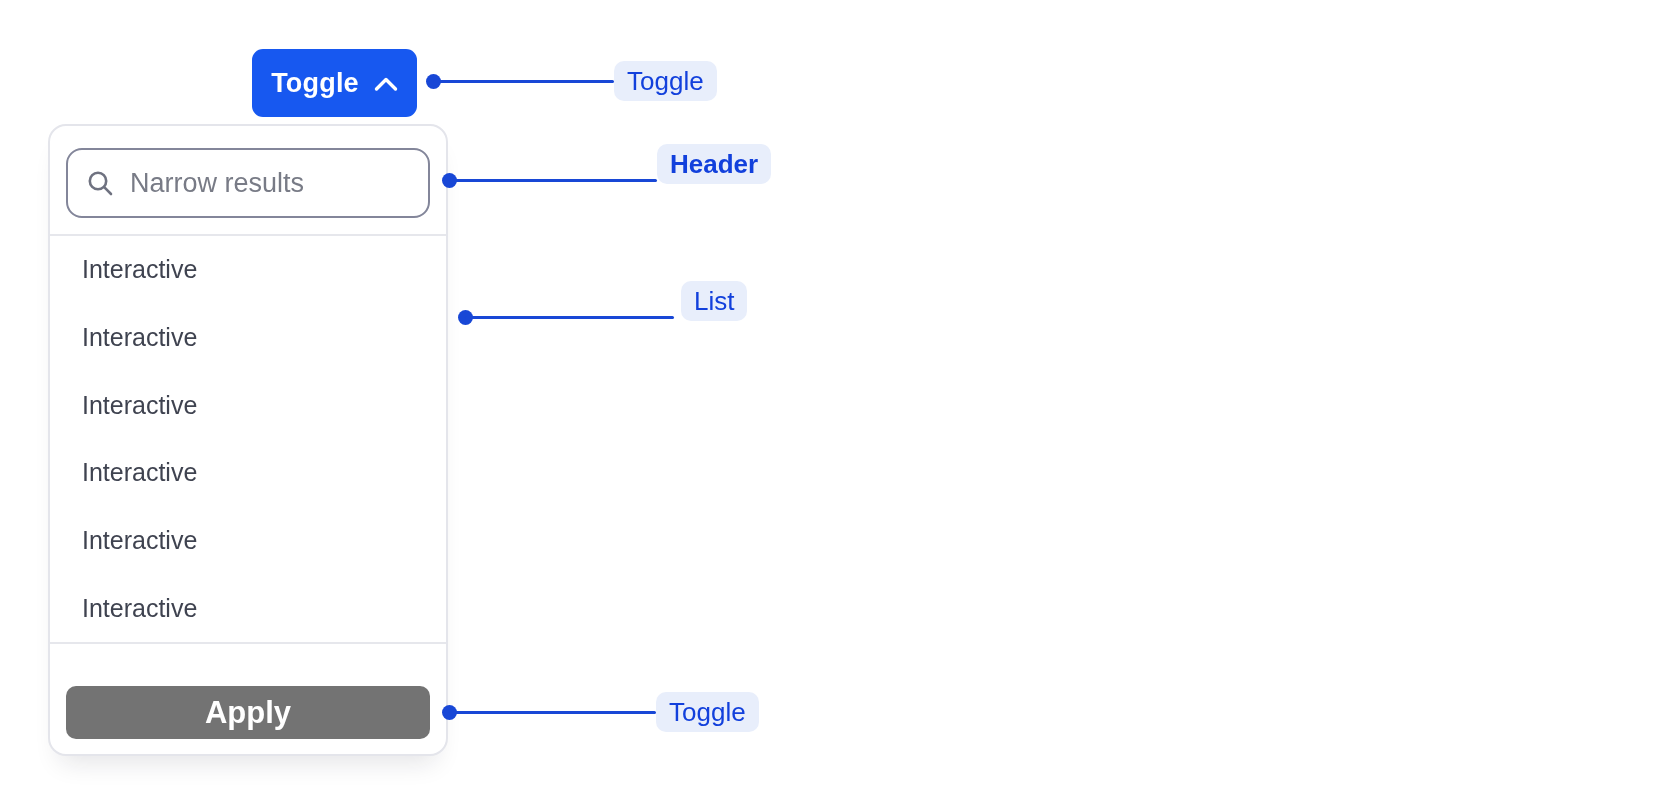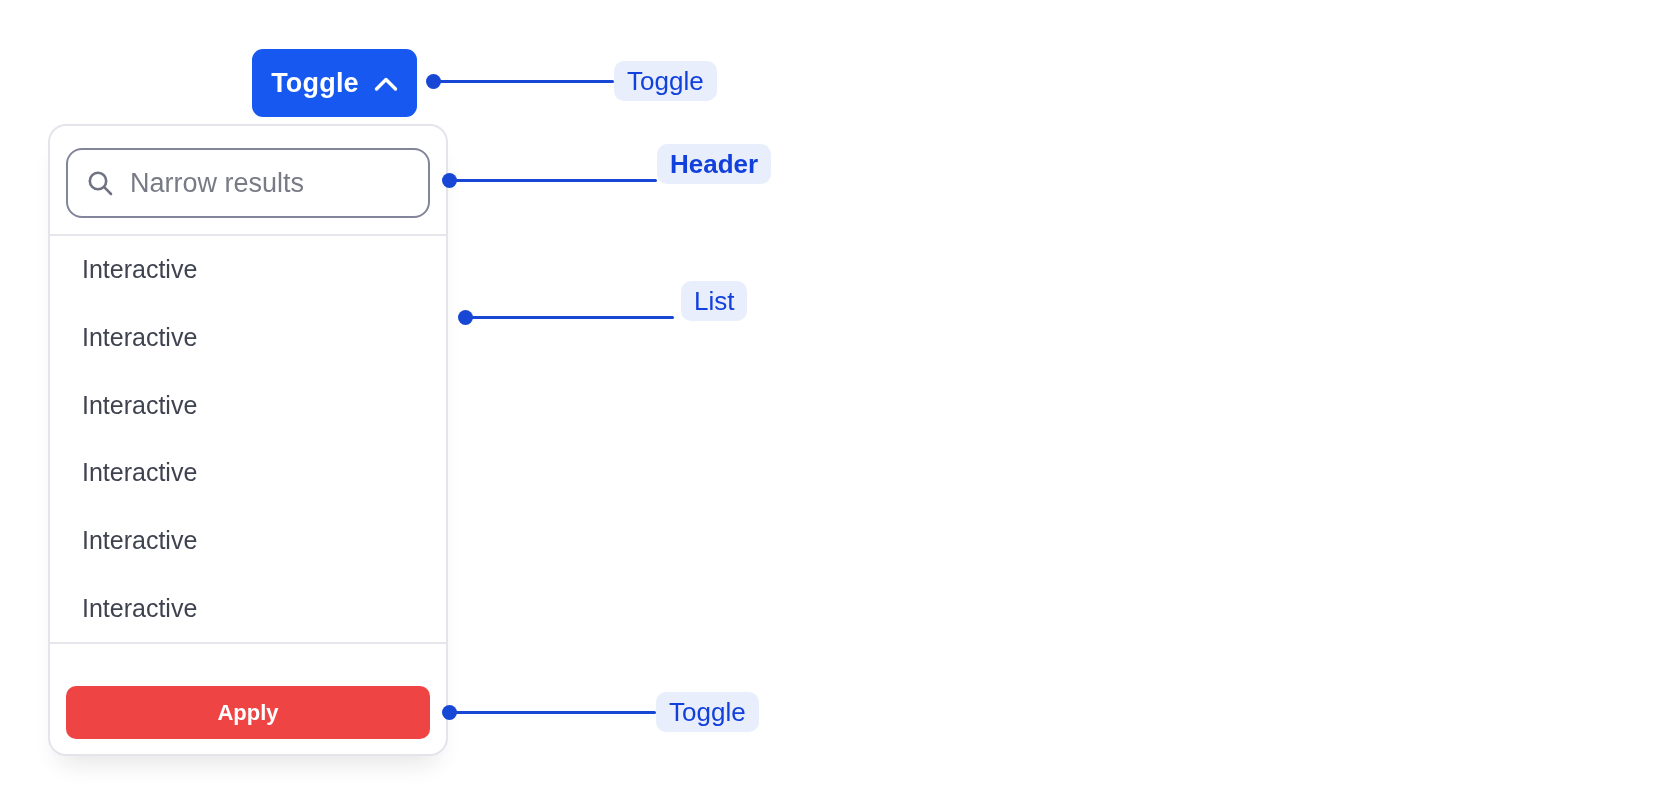--- a/index.html
+++ b/index.html
@@ -27,22 +27,22 @@
     font-family:inherit; font-size:27px; color:#3F4350; }
   .search-box input::placeholder { color:#787B86; opacity:1; }
 
   .divider { height:2px; background:#E6E7EC; flex:none; }
 
   .listbox { flex:1; display:flex; flex-direction:column; overflow:hidden; }
   .list-item { flex:1; display:flex; align-items:center; padding-left:32px;
     font-size:25px; color:#3F4350; cursor:pointer; }
 
   .panel-footer { padding:14px 16px 15px 16px; }
-  .apply-btn { width:100%; height:53px; background:#ef4444; border:none; border-radius:10px;
-    color:#ffffff; font-family:inherit; font-size:22px; font-weight:600; cursor:pointer;margin-top:28px; }
+  .apply-btn { width:100%; height:53px; background:#737373; border:none; border-radius:10px;
+    color:#ffffff; font-family:inherit; font-size:31px; font-weight:600; cursor:pointer;margin-top:28px; }
 
   
   .dot { position:absolute; width:15px; height:15px; border-radius:50%; background:#1847D6; }
   .aline { position:absolute; height:3px; background:#1847D6; border-radius:2px; }
   .pill { position:absolute; height:40px; line-height:40px; padding:0 13px;
     background:#E8EEFB; color:#1240DC; border-radius:10px;
     font-size:26px; font-weight:500; white-space:nowrap; }
 </style>
 </head>
 <body>

